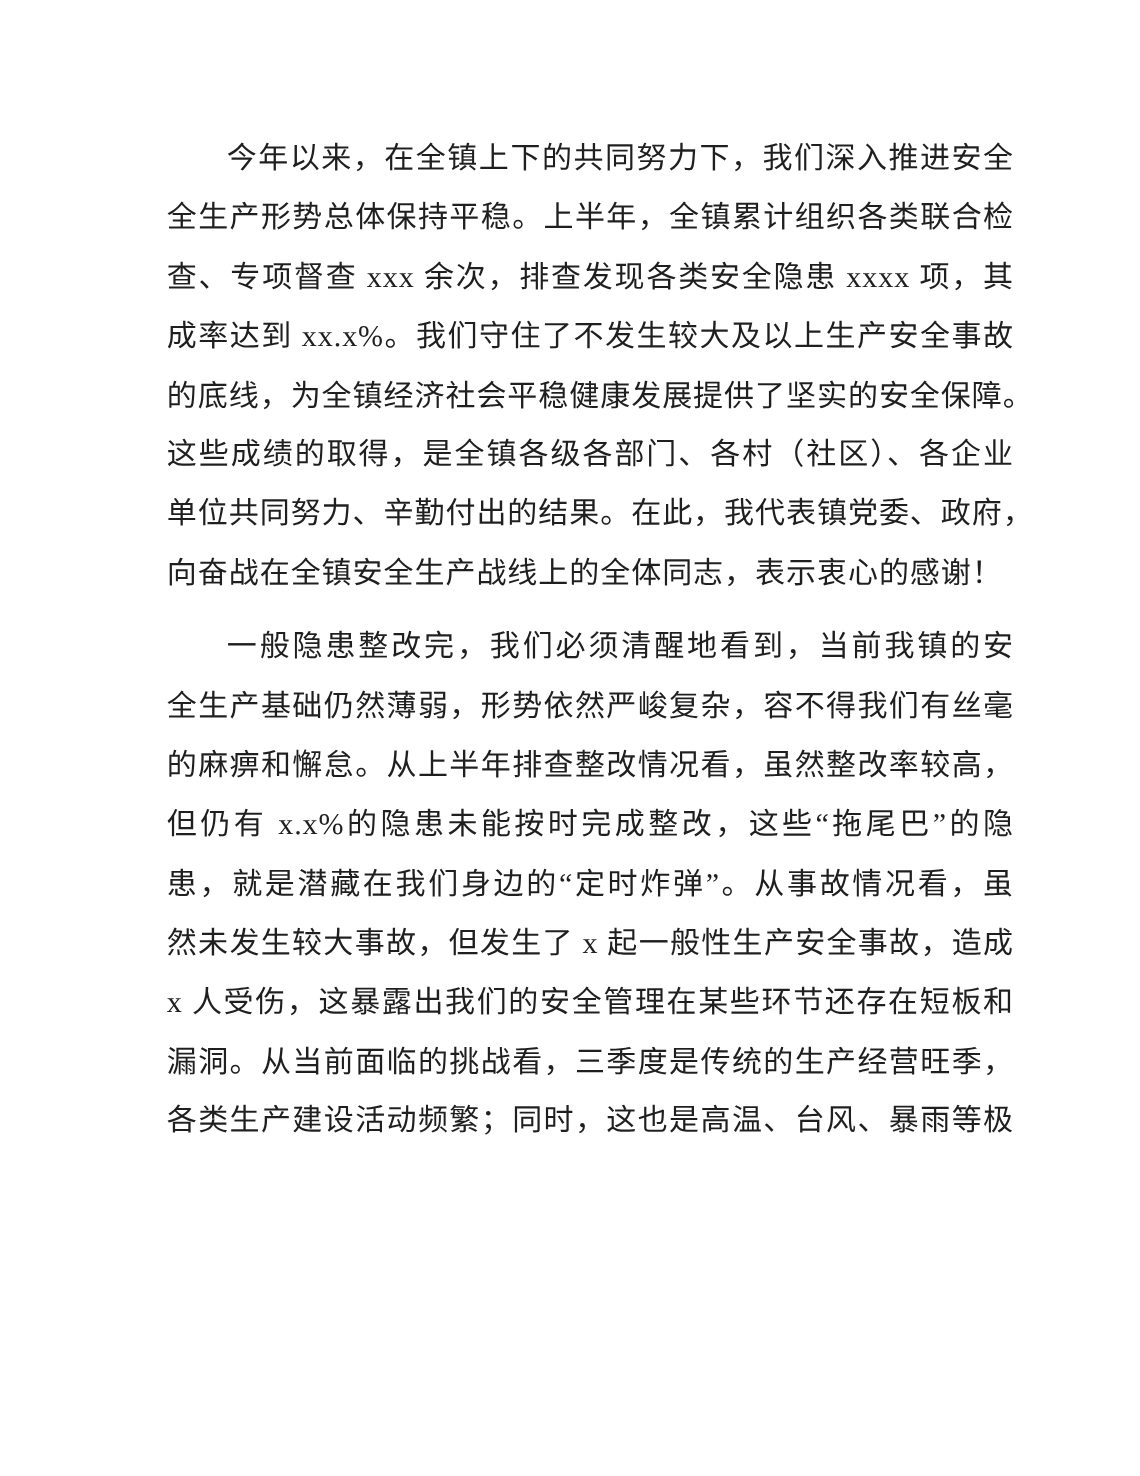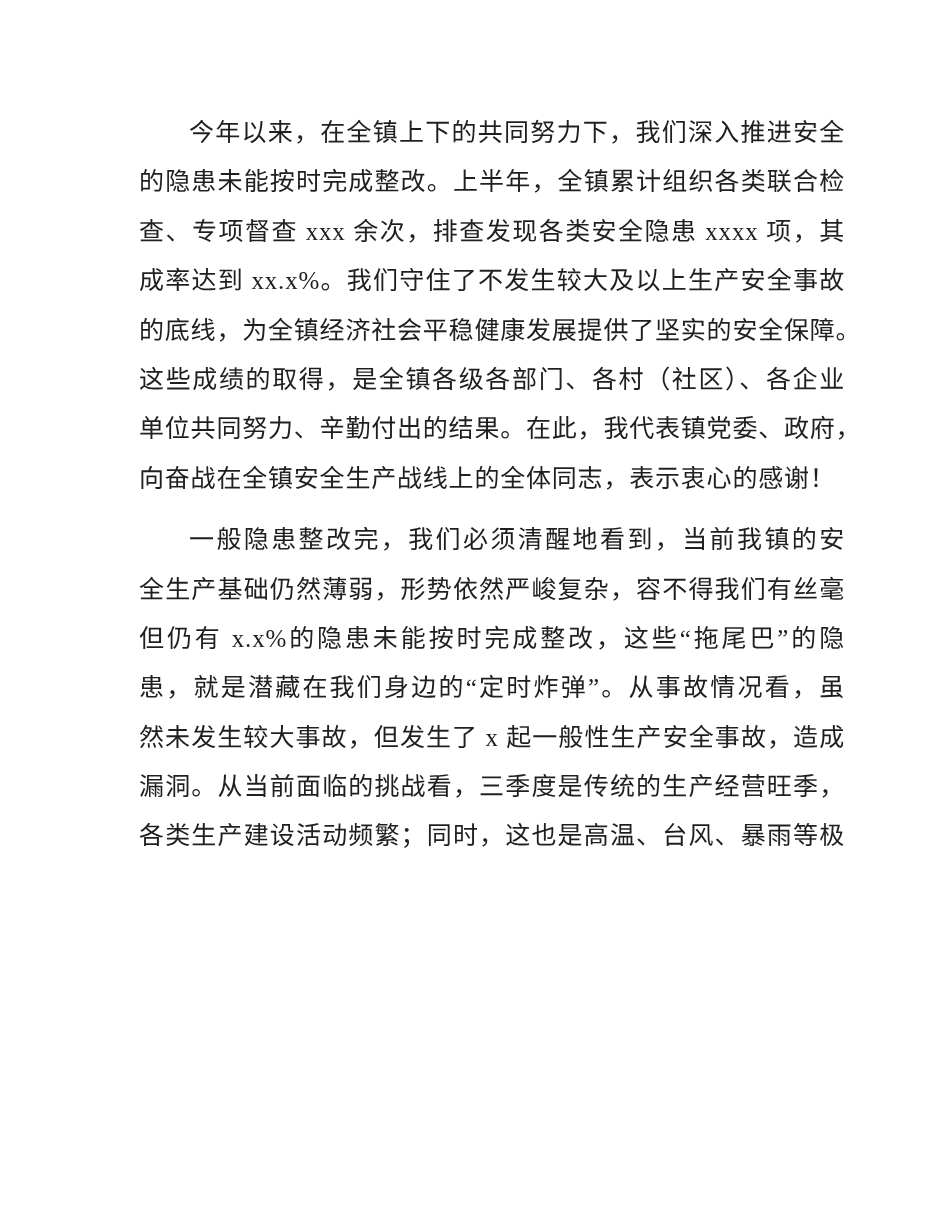--- a/index.html
+++ b/index.html
@@ -54,31 +54,33 @@
     text-align-last: left;
   }
 </style>
 </head>
 <body style="background: rgb(255, 255, 255);">
 
 <main class="page">
   <article class="doc" id="doc-root" style="color: rgb(31, 31, 31);">
       <div class="paragraph">
         <div class="line first">今年以来，在全镇上下的共同努力下，我们深入推进安全</div>
-        <div class="line">的隐患未能按时完成整改。上半年，全镇累计组织各类联合检</div>
+        <div class="line">全生产形势总体保持平稳。上半年，全镇累计组织各类联合检</div>
         <div class="line">查、专项督查 xxx 余次，排查发现各类安全隐患 xxxx 项，其</div>
         <div class="line">成率达到 xx.x%。我们守住了不发生较大及以上生产安全事故</div>
         <div class="line">的底线，为全镇经济社会平稳健康发展提供了坚实的安全保障。</div>
         <div class="line">这些成绩的取得，是全镇各级各部门、各村（社区）、各企业</div>
         <div class="line">单位共同努力、辛勤付出的结果。在此，我代表镇党委、政府，</div>
         <div class="line para-end">向奋战在全镇安全生产战线上的全体同志，表示衷心的感谢！</div>
       </div>
       <div class="paragraph">
         <div class="line first">一般隐患整改完，我们必须清醒地看到，当前我镇的安</div>
         <div class="line">全生产基础仍然薄弱，形势依然严峻复杂，容不得我们有丝毫</div>
+        <div class="line">的麻痹和懈怠。从上半年排查整改情况看，虽然整改率较高，</div>
         <div class="line">但仍有 x.x%的隐患未能按时完成整改，这些“拖尾巴”的隐</div>
         <div class="line">患，就是潜藏在我们身边的“定时炸弹”。从事故情况看，虽</div>
         <div class="line">然未发生较大事故，但发生了 x 起一般性生产安全事故，造成</div>
+        <div class="line">x 人受伤，这暴露出我们的安全管理在某些环节还存在短板和</div>
         <div class="line">漏洞。从当前面临的挑战看，三季度是传统的生产经营旺季，</div>
         <div class="line">各类生产建设活动频繁；同时，这也是高温、台风、暴雨等极</div>
       </div>
     </article>
 </main>
 
 </body></html>

